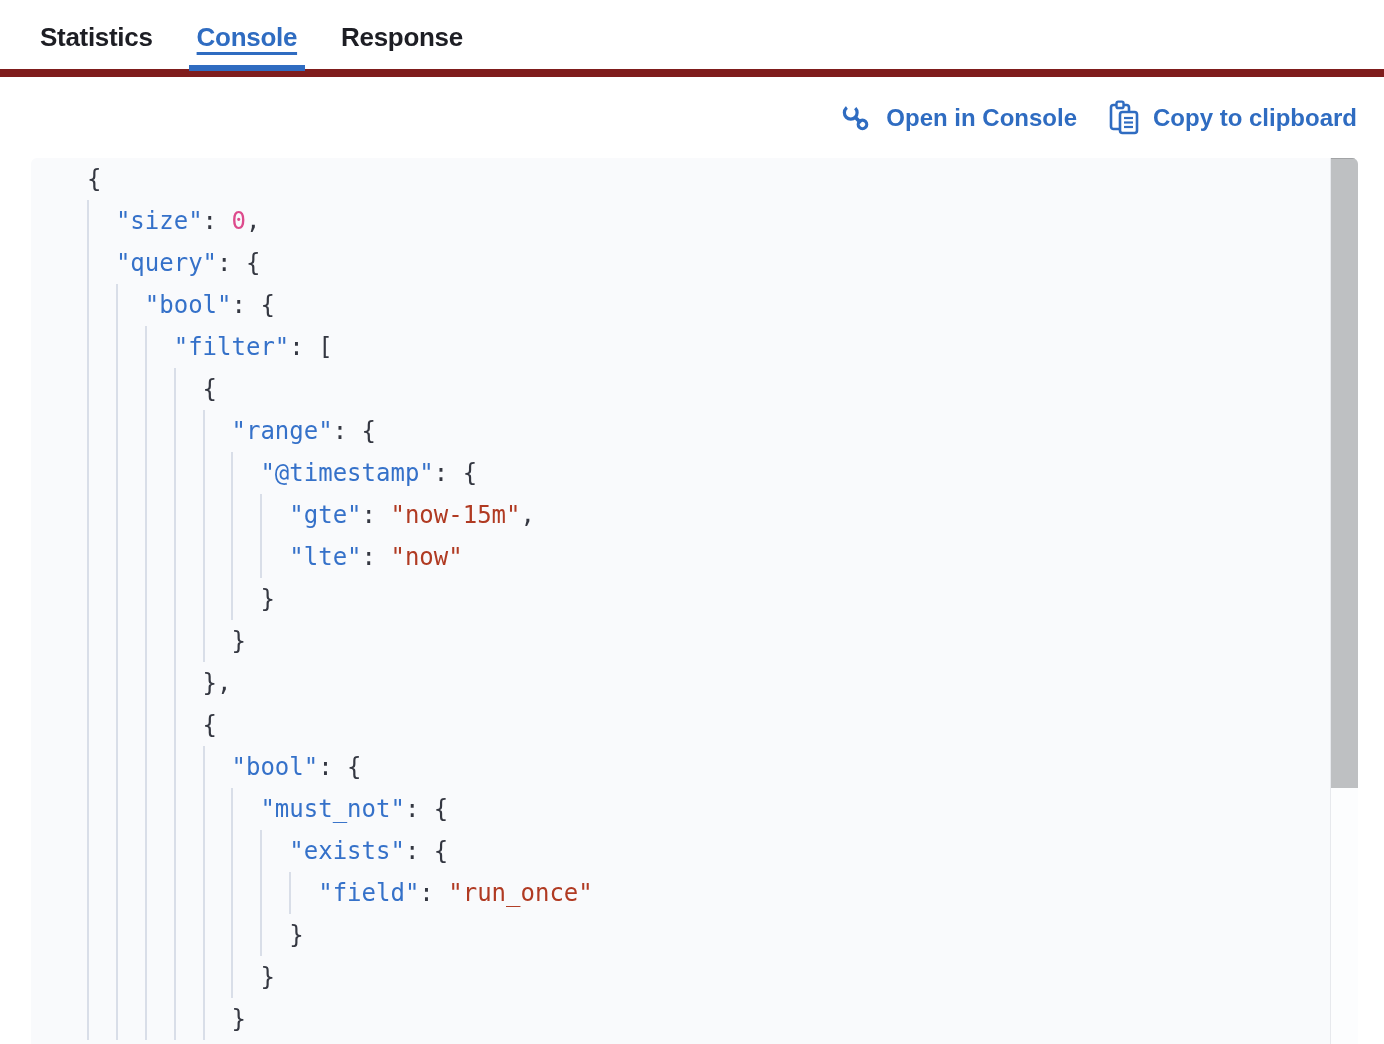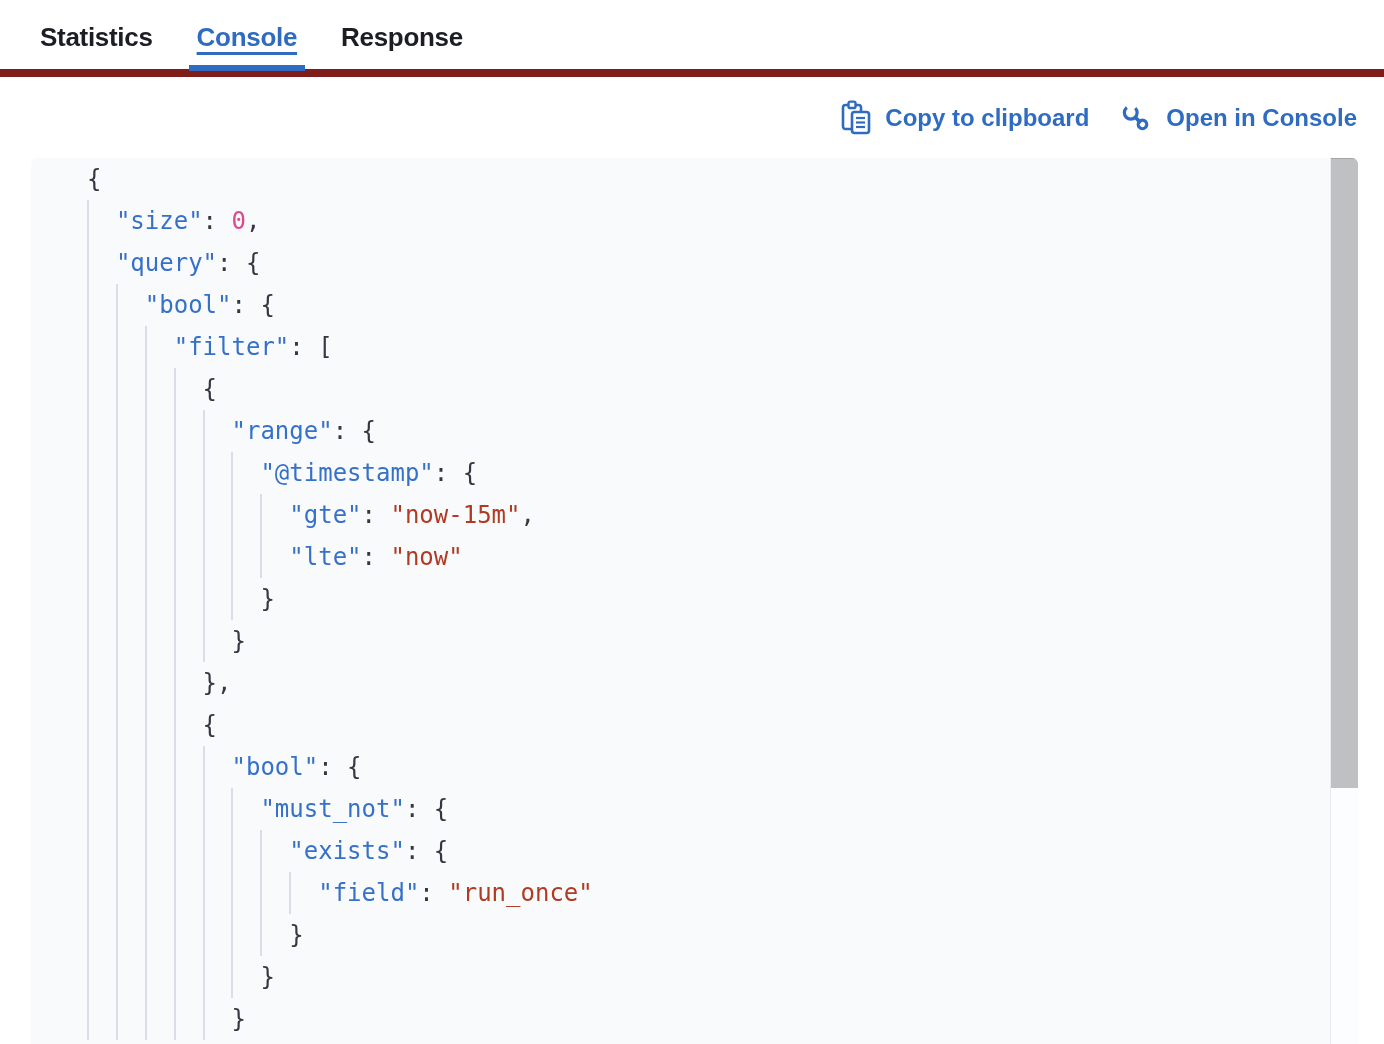--- a/index.html
+++ b/index.html
@@ -49,42 +49,42 @@
   <nav class="tabs">
     <button class="tab">Statistics</button>
     <button class="tab selected">Console</button>
     <button class="tab">Response</button>
   </nav>
 </div>
 
 <div class="actions-row">
   <button class="action-btn">
     <span>
+      <svg width="34" height="34" viewBox="0 0 32 32" fill="none">
+        <g transform="rotate(-45 16 16)">
+          <circle cx="16" cy="9" r="6" stroke="#2f6cc1" stroke-width="3" stroke-dasharray="28.5 9"></circle>
+          <line x1="16" y1="14.6" x2="16" y2="22.5" stroke="#2f6cc1" stroke-width="3.4"></line>
+          <circle cx="16" cy="24.6" r="4" stroke="#2f6cc1" stroke-width="3"></circle>
+        </g>
+      </svg>
+    </span>
+    <span>Open in Console</span>
+  </button>
+  <button class="action-btn">
+    <span>
       <svg width="33" height="37" viewBox="0 0 33 37" fill="none">
         <rect x="4" y="6" width="18" height="24" rx="2.5" stroke="#2f6cc1" stroke-width="2.6"></rect>
         <rect x="9.5" y="2.6" width="7" height="6.4" rx="1.6" fill="#ffffff" stroke="#2f6cc1" stroke-width="2.4"></rect>
         <rect x="13" y="13" width="17" height="21" rx="2.5" fill="#ffffff" stroke="#2f6cc1" stroke-width="2.6"></rect>
         <line x1="17" y1="19" x2="26" y2="19" stroke="#2f6cc1" stroke-width="2.2"></line>
         <line x1="17" y1="23.5" x2="26" y2="23.5" stroke="#2f6cc1" stroke-width="2.2"></line>
         <line x1="17" y1="28" x2="26" y2="28" stroke="#2f6cc1" stroke-width="2.2"></line>
       </svg>
     </span>
     <span>Copy to clipboard</span>
-  </button>
-  <button class="action-btn">
-    <span>
-      <svg width="34" height="34" viewBox="0 0 32 32" fill="none">
-        <g transform="rotate(-45 16 16)">
-          <circle cx="16" cy="9" r="6" stroke="#2f6cc1" stroke-width="3" stroke-dasharray="28.5 9"></circle>
-          <line x1="16" y1="14.6" x2="16" y2="22.5" stroke="#2f6cc1" stroke-width="3.4"></line>
-          <circle cx="16" cy="24.6" r="4" stroke="#2f6cc1" stroke-width="3"></circle>
-        </g>
-      </svg>
-    </span>
-    <span>Open in Console</span>
   </button>
 </div>
 
 <div class="code-panel">
   <div class="code-lines">
       <div class="cl"><span class="ct"><span class="tk-p">{</span></span></div>
       <div class="cl"><span class="guide" style="left: calc(0ch + 56px);"></span><span class="ct">  <span class="tk-k">"size"</span><span class="tk-p">: </span><span class="tk-n">0</span><span class="tk-p">,</span></span></div>
       <div class="cl"><span class="guide" style="left: calc(0ch + 56px);"></span><span class="ct">  <span class="tk-k">"query"</span><span class="tk-p">: {</span></span></div>
       <div class="cl"><span class="guide" style="left: calc(0ch + 56px);"></span><span class="guide" style="left: calc(2ch + 56px);"></span><span class="ct">    <span class="tk-k">"bool"</span><span class="tk-p">: {</span></span></div>
       <div class="cl"><span class="guide" style="left: calc(0ch + 56px);"></span><span class="guide" style="left: calc(2ch + 56px);"></span><span class="guide" style="left: calc(4ch + 56px);"></span><span class="ct">      <span class="tk-k">"filter"</span><span class="tk-p">: [</span></span></div>

